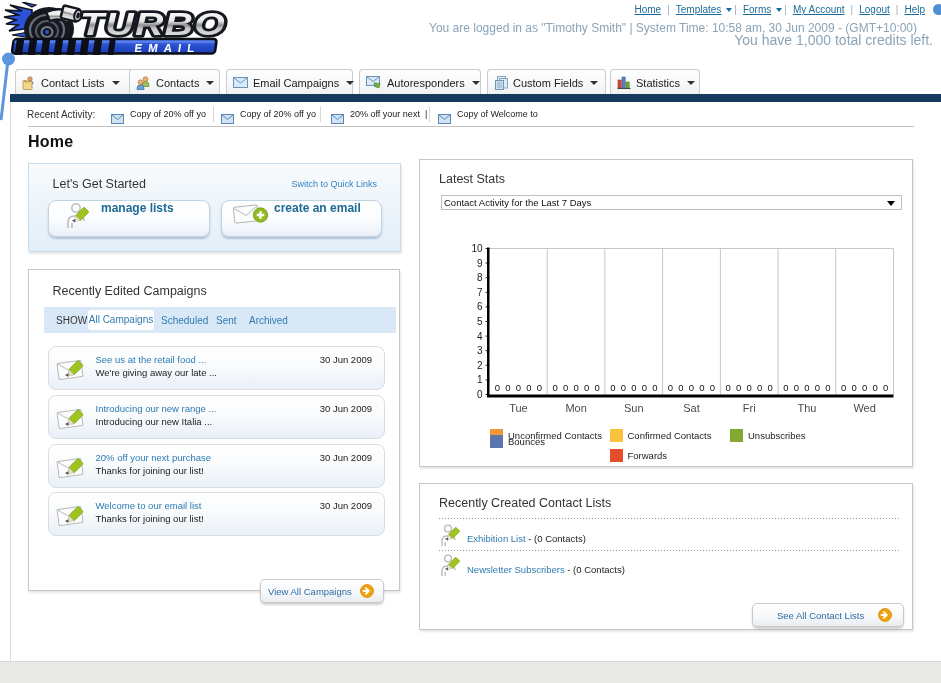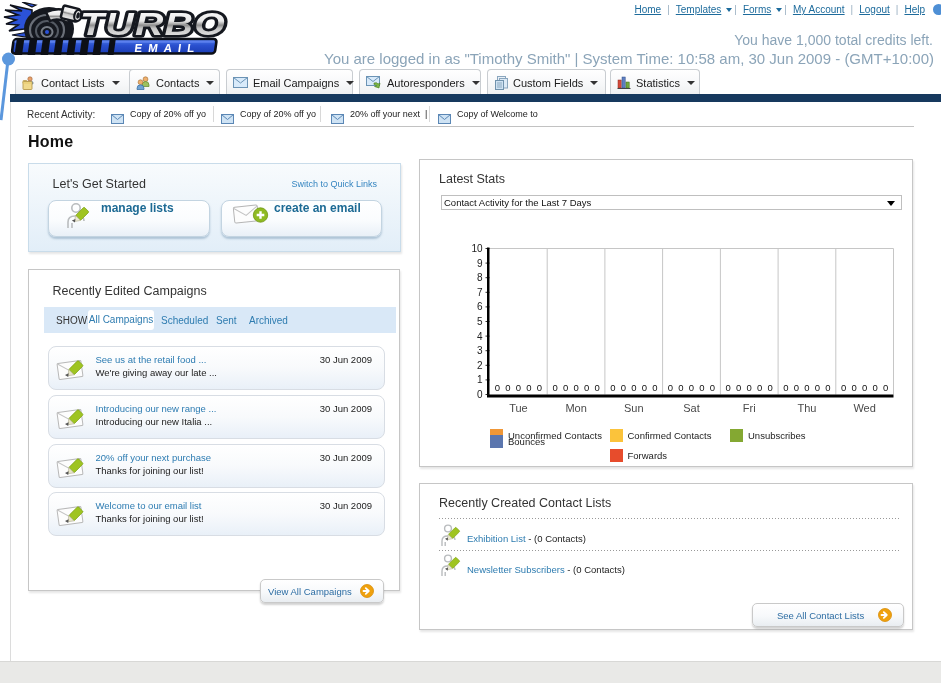--- a/index.html
+++ b/index.html
@@ -5,21 +5,21 @@
 * { margin:0; padding:0; box-sizing:border-box; }
 html,body { width:941px; height:683px; background:#fff; font-family:"Liberation Sans", sans-serif; }
 #page { position:relative; width:941px; height:683px; background:#fff; overflow:hidden; }
 .abs { position:absolute; }
 a { text-decoration:underline; }
 
 .toplinks { top:4px; right:12px; font-size:10px; color:#9ab0c2; white-space:nowrap; }
 .toplinks a { color:#1d6b9c; margin:0 4px; }
 .toplinks .sep { color:#9ab0c2; margin:0 2px; }
 .toplinks .car { display:inline-block; width:0; height:0; border-left:3.5px solid transparent; border-right:3.5px solid transparent; border-top:4px solid #1d6b9c; margin-left:1px; vertical-align:middle; }
-.sysline { top:21px; right:7px; font-size:15px; color:#8ba4b8;margin-top:29px; }
+.sysline { top:21px; right:24px; font-size:12px; color:#8ba4b8; }
 .credits { top:32px; right:8px; font-size:14px; color:#8ba4b8; }
 #bluedot { top:4px; left:933px; width:11px; height:11px; border-radius:50%; background:#4e8fd5; }
 
 .tab { position:absolute; top:69px; height:26px; border:1px solid #c9cdd1; border-bottom:none; border-radius:4px 4px 0 0; background:linear-gradient(#ffffff,#f7f8f9 55%,#eef0f1); display:flex; align-items:center; font-size:11px; color:#1a1a1a; white-space:nowrap; }
 .tab .ic { margin:0 5px 0 6px; display:flex; }
 .tab .car { width:0; height:0; border-left:4px solid transparent; border-right:4px solid transparent; border-top:4px solid #333; margin-left:7px; }
 #navybar { left:10px; top:94px; width:931px; height:8px; background:#16395e; }
 #raline { left:28px; top:126px; width:886px; height:1px; background:#c2c2c2; }
 .ralabel { left:27px; top:109px; font-size:10px; color:#333; }
 .raitem { top:109px; font-size:9px; color:#222; }

